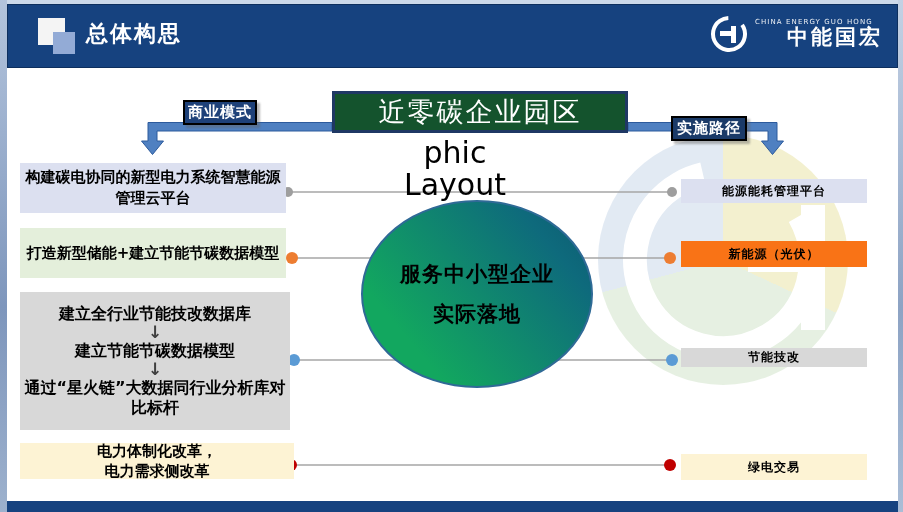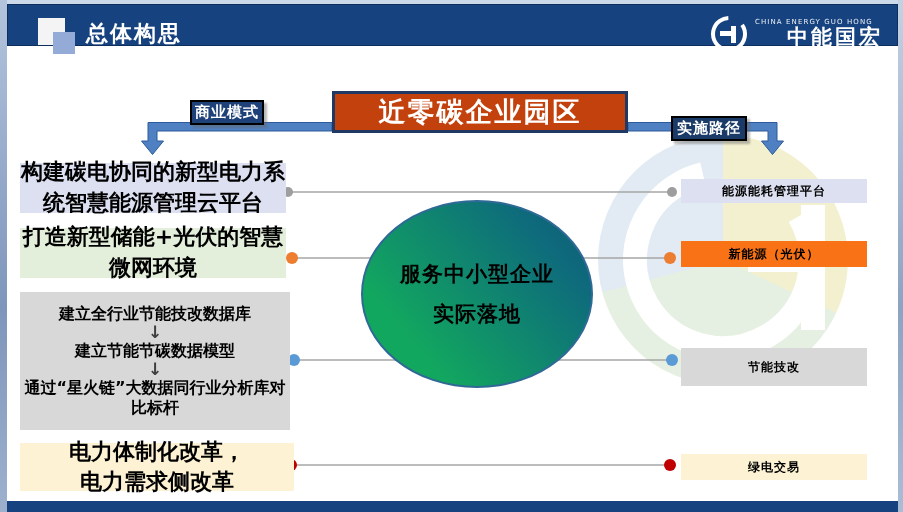--- a/index.html
+++ b/index.html
@@ -9,70 +9,70 @@
     font-family:"DejaVu Sans","Liberation Sans",sans-serif;overflow:hidden;
   }
   
   .edge-top{position:absolute;left:0;top:0;width:903px;height:4px;background:#ccd9ea;}
   .edge-left{position:absolute;left:0;top:0;width:7px;height:512px;
     background:linear-gradient(to bottom,#b3c4dc,#7e96bc 60%,#9db1cd);}
   .edge-right{position:absolute;right:0;top:0;width:5px;height:512px;
     background:linear-gradient(to bottom,#c3d1e4,#8da3c4 60%,#aabdd6);}
   .footer-bar{position:absolute;left:7px;right:5px;bottom:0;height:11px;}
   
-  .header{position:absolute;left:7px;top:4px;right:5px;height:42px;
+  .header{position:absolute;left:7px;top:4px;right:5px;height:64px;
     border:1px solid #0d2f5e;display:flex;align-items:center;}
   .deco{position:absolute;left:23px;top:8px;width:60px;height:46px;}
   .deco .sq1{position:absolute;left:7px;top:5px;width:27px;height:27px;background:#f4f4f4;}
   .deco .sq2{position:absolute;left:22px;top:19px;width:22px;height:22px;background:#93abd6;}
   .header-title{position:absolute;left:78px;top:0;height:58px;display:flex;align-items:center;
     color:#fff;font-size:22px;font-weight:700;letter-spacing:2px;}
   .logo{position:absolute;right:14px;top:9px;display:flex;align-items:center;gap:6px;color:#fff;}
   .logo-text .en{font-size:7px;letter-spacing:1.1px;white-space:nowrap;opacity:.92;}
   .logo-text .cn{font-size:21px;font-weight:700;letter-spacing:3px;line-height:1.1;margin-left:32px;}
   
   .wm-disc{position:absolute;left:598px;top:135px;width:250px;height:250px;border-radius:50%;
     background:conic-gradient(from 0deg,#f3f0cf 0deg 115deg,#e6f0e2 115deg 255deg,#e2eaf3 255deg 360deg);
     z-index:0;}
   .wm-svg{position:absolute;left:598px;top:135px;z-index:0;}
   
   .connectors{position:absolute;left:0;top:0;z-index:1;pointer-events:none;}
   
   .main-title{position:absolute;left:332px;top:91px;width:296px;height:42px;z-index:2;
-    background:#c2410c;border:3px solid #1f3864;color:#fff;font-size:27px;font-weight:700;
+    background:#14532d;border:3px solid #1f3864;color:#fff;font-size:27px;font-weight:400;
     letter-spacing:2px;display:flex;align-items:center;justify-content:center;}
   .branch-label{position:absolute;top:100px;height:25px;z-index:2;background:#1e4179;
     border:2px solid #000;color:#fff;font-size:15px;font-weight:700;letter-spacing:1px;
     display:flex;align-items:center;justify-content:center;box-shadow:3px 3px 2px rgba(100,100,100,.45);}
-  .branch-left{left:190px;width:74px;}
+  .branch-left{left:183px;width:74px;}
   .branch-right{left:671px;width:76px;background:#1a3a68;margin-top:16px;}
   
   .overlay-text{position:absolute;left:375px;top:137px;width:160px;z-index:2;text-align:center;
     color:#000;font-size:30px;line-height:1.06;font-weight:400;}
   
   .ellipse{position:absolute;left:361px;top:200px;width:232px;height:188px;z-index:2;
     border-radius:50%;border:2px solid #2f6a96;
     background:linear-gradient(50deg,#12a75f 22%,#0e6a7c 80%,#0d5a70 100%);
     display:flex;flex-direction:column;align-items:center;justify-content:center;gap:12px;}
   .ellipse .t{color:#000;font-size:21px;font-weight:700;line-height:1.35;letter-spacing:1px;}
   
   .lbox{position:absolute;left:20px;width:266px;z-index:2;color:#000;font-weight:700;
     display:flex;flex-direction:column;align-items:center;justify-content:center;
-    text-align:center;font-size:22px;line-height:1.4;}
+    text-align:center;font-size:15px;line-height:1.4;}
   .lbox1{top:163px;height:50px;}
   .lbox2{top:228px;height:50px;}
   .lbox3{top:292px;height:138px;width:270px;font-size:16px;line-height:1.25;padding:4px 2px;}
-  .lbox4{top:443px;height:48px;width:274px;line-height:1.35;}
+  .lbox4{top:443px;height:36px;width:274px;line-height:1.35;}
   .step-arrow{font-size:17px;font-weight:700;color:#3f3f3f;line-height:1.0;}
   
   .rbox{position:absolute;left:681px;width:186px;z-index:2;color:#000;font-weight:700;
     font-size:12px;display:flex;align-items:center;justify-content:center;letter-spacing:1px;}
   .rbox1{top:179px;height:24px;}
   .rbox2{top:241px;height:26px;}
-  .rbox3{top:348px;height:38px;}
+  .rbox3{top:348px;height:19px;}
   .rbox4{top:454px;height:26px;}
 </style>
 </head>
 <body>
 
 <div id="slide">
 
   <div class="wm-disc"></div>
   <svg class="wm-svg" width="250" height="250" viewBox="0 0 250 250">
     <circle cx="125" cy="125" r="88" fill="none" stroke="#ffffff" stroke-width="24" stroke-dasharray="440 113" transform="rotate(-30 125 125)"></circle>
@@ -121,31 +121,35 @@
     <circle cx="294" cy="360" r="6" style="fill: rgb(91, 155, 213);"></circle>
     <circle cx="672" cy="360" r="6" style="fill: rgb(91, 155, 213);"></circle>
     <circle cx="291" cy="465" r="6" style="fill: rgb(192, 0, 0);"></circle>
     <circle cx="670" cy="465" r="6" style="fill: rgb(192, 0, 0);"></circle>
   </svg>
 
   <div class="main-title">近零碳企业园区</div>
   <div class="branch-label branch-left">商业模式</div>
   <div class="branch-label branch-right">实施路径</div>
 
+  <div class="overlay-text">
+    <div>phic</div>
+    <div>Layout</div>
+  </div>
 
   <div class="ellipse">
     <div class="t">服务中小型企业</div>
     <div class="t">实际落地</div>
   </div>
 
   <div class="lbox lbox1" style="background: rgb(220, 224, 240);">
     <div>构建碳电协同的新型电力系统智慧能源管理云平台</div>
   </div>
   <div class="lbox lbox2" style="background: rgb(228, 239, 219);">
-    <div>打造新型储能+光伏的智慧微网环境</div>
+    <div>打造新型储能+建立节能节碳数据模型</div>
   </div>
   <div class="lbox lbox3" style="background: rgb(216, 216, 216);">
     <div>建立全行业节能技改数据库</div>
     <div class="step-arrow">↓</div>
     <div>建立节能节碳数据模型</div>
     <div class="step-arrow">↓</div>
     <div>通过“星火链”大数据同行业分析库对比标杆</div>
   </div>
   <div class="lbox lbox4" style="background: rgb(253, 243, 212);">
     <div>电力体制化改革，</div>

